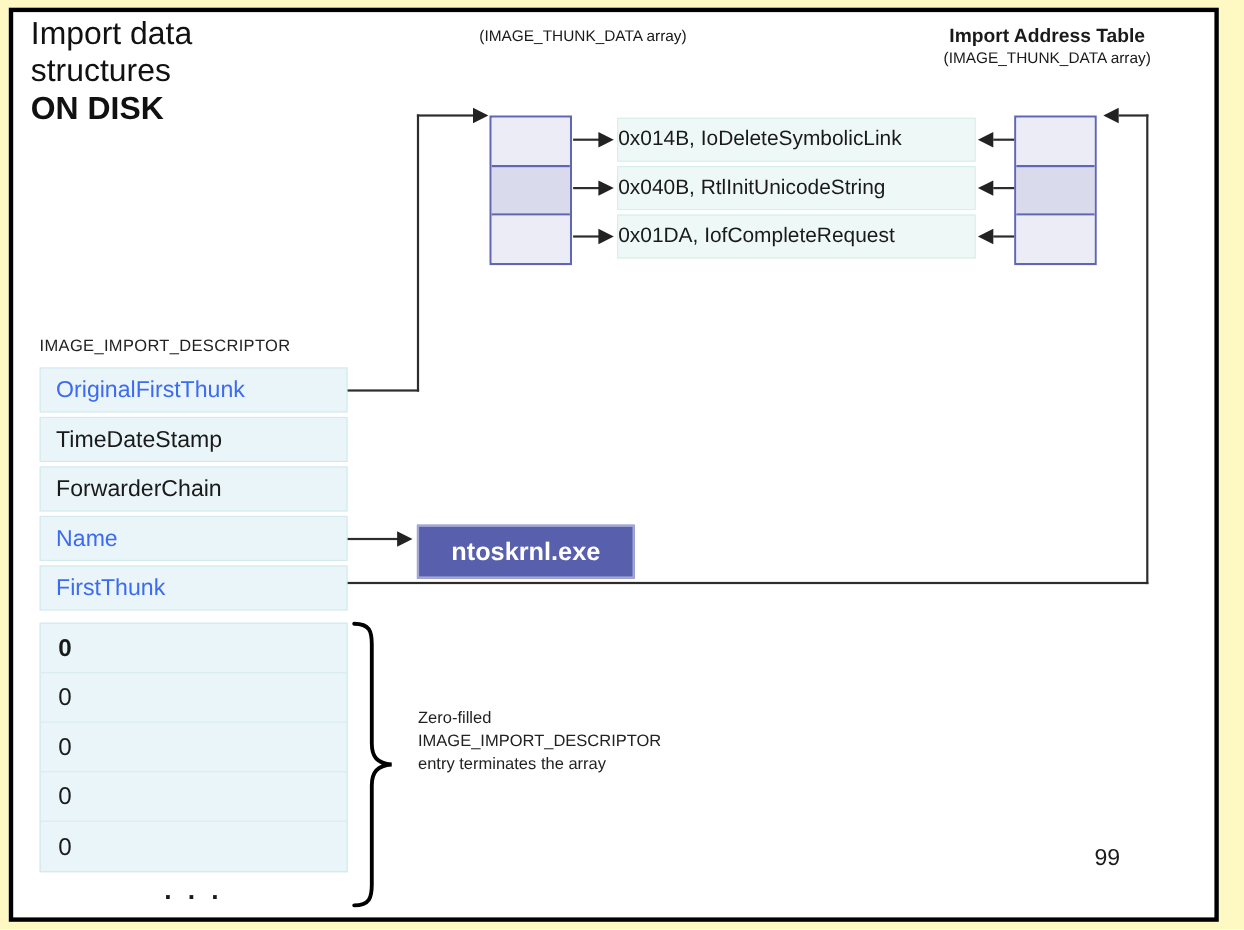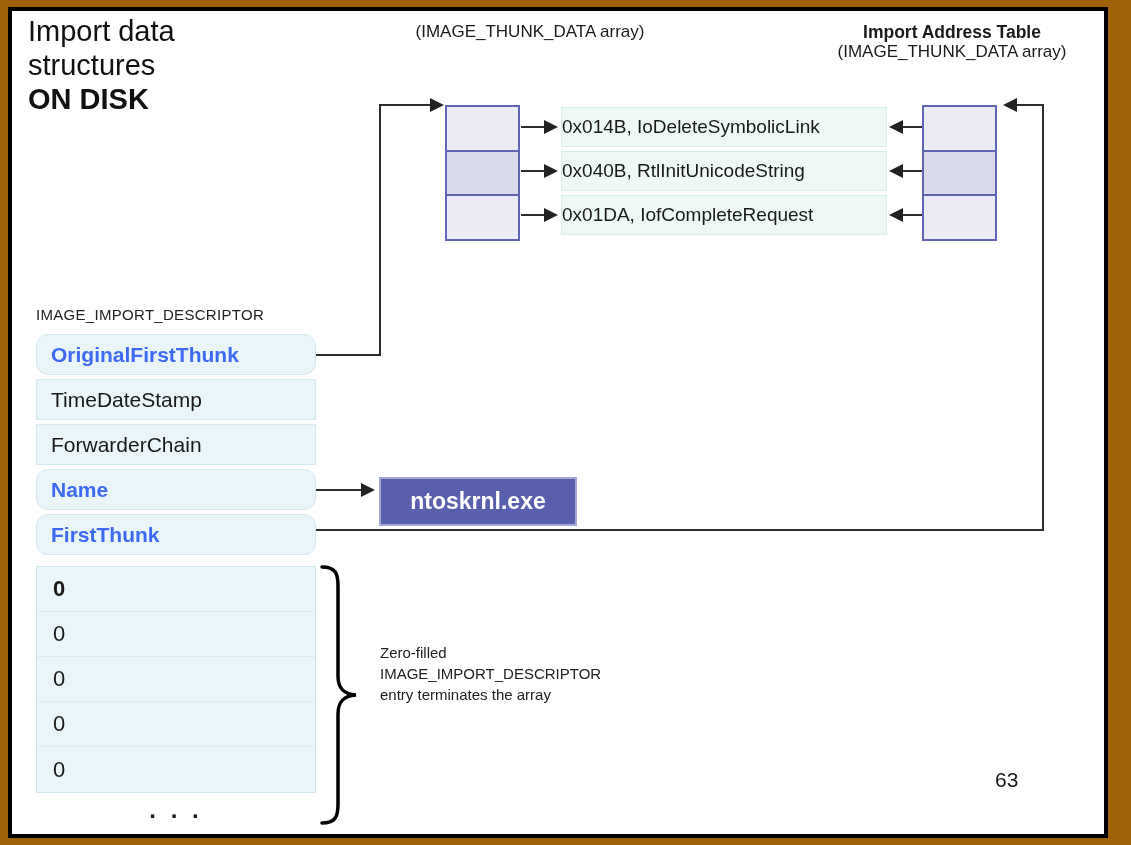--- a/index.html
+++ b/index.html
@@ -1,47 +1,47 @@
 <!DOCTYPE html>
 <html style="--field-blue: #3d6af2; --dll-box-fill: #585fac; --thunk-border: #6066b3; --thunk-fill-light: #ebecf6; --thunk-fill-mid: #d9dbed; --row-fill: #e9f5f8; --entry-fill: #eef8f6;"><head>
 <meta charset="utf-8">
 <style>
   html,body{margin:0;padding:0;background:#fff;}
   #page{
-    position:relative;width:1131px;height:845px;background:#a16207;
+    position:relative;width:1131px;height:845px;background:#fef9c3;
     font-family:"Liberation Sans",sans-serif;color:#1a1a1a;overflow:hidden;
   }
   .abs{position:absolute;}
   #slide-frame{
     left:8px;top:7px;width:1100px;height:831px;border:4px solid #000;
     box-sizing:border-box;background:#fff;
   }
   
   #slide-title{left:28px;top:14px;font-size:29px;line-height:34px;color:#111;}
   #slide-title .bold{font-weight:bold;}
   
   .col-header{text-align:center;line-height:20px;}
   .col-header .h1{font-weight:bold;font-size:17.5px;}
-  .col-header .h2{font-size:17px;}
+  .col-header .h2{font-size:14px;}
   
   .thunk{width:75px;height:136px;border:2px solid var(--thunk-border,#6066b3);
     box-sizing:border-box;display:flex;flex-direction:column;}
   .thunk .cell{flex:1;background:var(--thunk-fill-light,#ebecf6);}
   .thunk .cell.mid{background:var(--thunk-fill-mid,#d9dbed);
     border-top:2px solid var(--thunk-border,#6066b3);
     border-bottom:2px solid var(--thunk-border,#6066b3);}
   
   .erow{left:561px;width:326px;height:40px;background:var(--entry-fill,#eef8f6);
     border:1px solid #d6edea;box-sizing:border-box;font-size:19px;
     display:flex;align-items:center;}
   
   .drow{left:36px;width:280px;height:41px;background:var(--row-fill,#e9f5f8);
     border:1px solid #d2e9ee;box-sizing:border-box;font-size:21px;
     display:flex;align-items:center;padding-left:14px;}
-  .drow.hl{color:var(--field-blue,#3d6af2);font-weight:bold;border-radius:12px;}
+  .drow.hl{color:var(--field-blue,#3d6af2);font-weight:normal;}
   #descriptor-label{left:36px;top:306px;font-size:15px;letter-spacing:0.3px;color:#222;}
   
   #dll-box{left:379px;top:477px;width:198px;height:49px;
     background:var(--dll-box-fill,#585fac);border:2px solid #a2a7d6;box-sizing:border-box;
     color:#fff;font-weight:bold;font-size:23px;display:flex;align-items:center;justify-content:center;}
   
   #zero-table{left:36px;top:566px;width:280px;border:1px solid #cfe8ee;box-sizing:border-box;
     background:var(--row-fill,#edf7f9);}
   .zrow{height:45px;border-bottom:1px solid #d8ecf0;box-sizing:border-box;
     display:flex;align-items:center;padding-left:16px;font-size:22px;}
@@ -120,21 +120,21 @@
   <div class="abs" id="ellipsis">. . .</div>
 
   <svg class="abs brace" style="left:318px;top:564px;" width="50" height="262" viewBox="0 0 50 262">
     <path d="M4,3 C18,3 20,10 20,22 L20,112 C20,124 25,130 38,131 C25,132 20,138 20,150 L20,240 C20,252 18,259 4,259"></path>
   </svg>
 
   <div class="abs note" style="left:380px;top:642px;">Zero-filled
 IMAGE_IMPORT_DESCRIPTOR
 entry terminates the array</div>
 
-  <div class="abs" id="page-number">63</div>
+  <div class="abs" id="page-number">99</div>
 
   <div class="abs hline" style="left:316px;top:354px;width:65px;"></div>
   <div class="abs vline" style="left:379px;top:104px;height:252px;"></div>
   <div class="abs hline" style="left:379px;top:104px;width:52px;"></div>
   <div class="abs ah-r" style="left:430px;top:98px;"></div>
 
   <div class="abs hline" style="left:521px;top:126px;width:24px;"></div>
   <div class="abs ah-r" style="left:544px;top:120px;"></div>
   <div class="abs hline" style="left:521px;top:170px;width:24px;"></div>
   <div class="abs ah-r" style="left:544px;top:164px;"></div>

